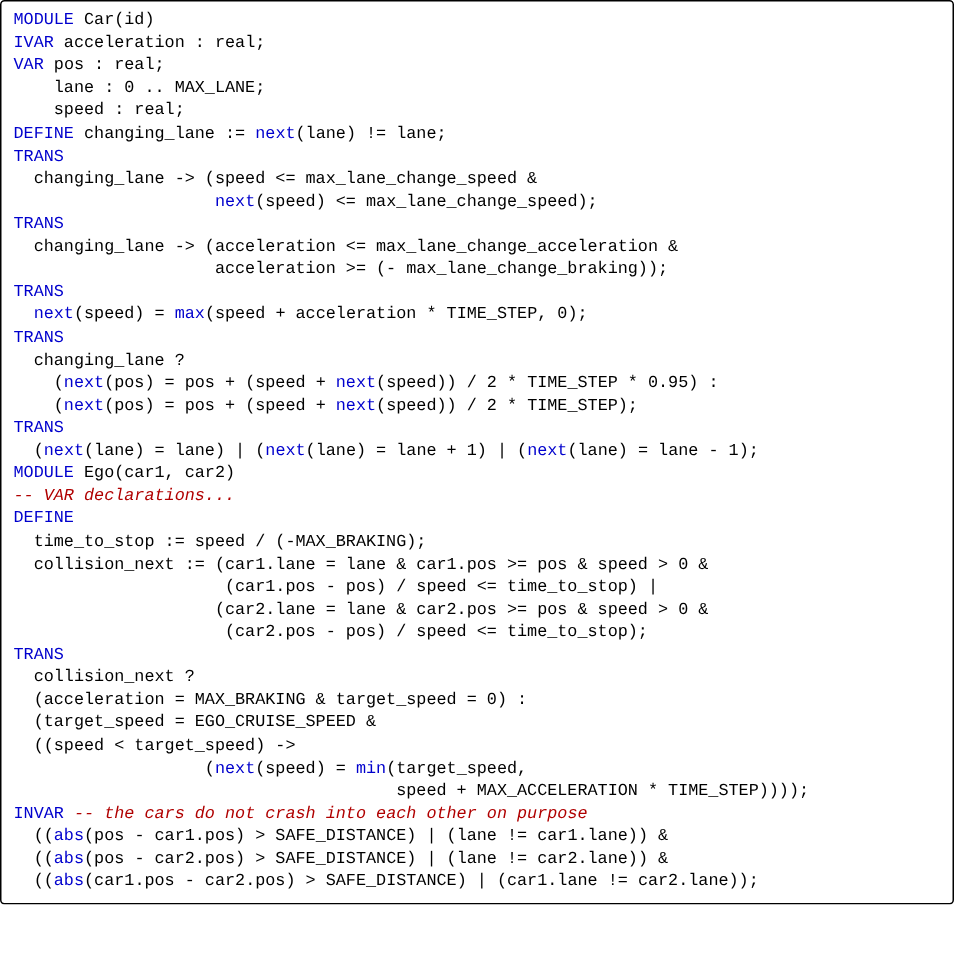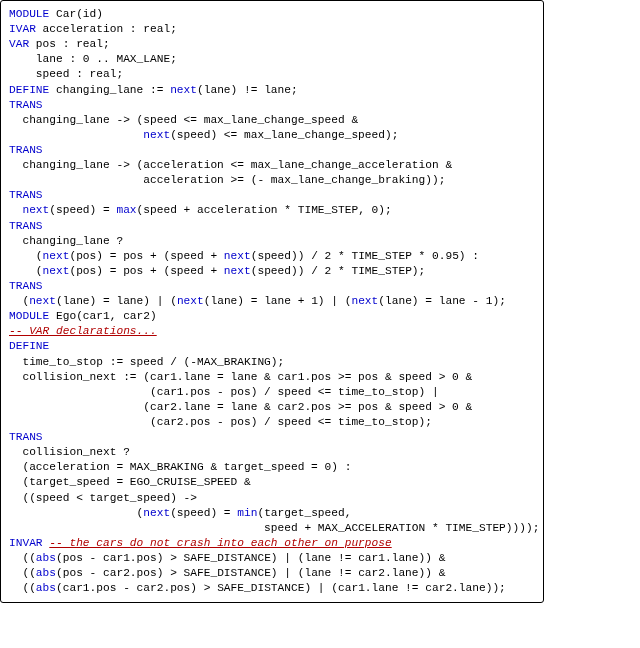--- a/index.html
+++ b/index.html
@@ -6,27 +6,27 @@
     margin: 0;
     padding: 0;
     background: #fff;
     font-family: "Courier New", Courier, monospace;
     font-size: 11.2px;
     line-height: 1.35;
   }
   .code-box {
     border: 1px solid #000;
     border-radius: 3px;
-    width: 544px;
+    width: 636px;
     box-sizing: border-box;
     padding: 6px 8px;
     white-space: pre;
     overflow: hidden;
   }
   .kw { color: #0000cd; }
   .fn { color: #0000cd; text-align: center; }
-  .cm { color: #b00000; font-style: italic; text-decoration: underline; }
+  .cm { color: #b00000; font-style: italic; }
   .line { display: block; }
 </style>
 </head>
 <body>
 
 <div class="code-box"><span class="line"><span class="kw">MODULE</span><span> Car(id)</span></span><span class="line"><span class="kw">IVAR</span><span> acceleration : real;</span></span><span class="line"><span class="kw">VAR</span><span> pos : real;</span></span><span class="line">    lane : 0 .. MAX_LANE;</span><span class="line">    speed : real;</span><span class="line"><span class="kw">DEFINE</span><span> changing_lane := </span><span class="fn">next</span><span>(lane) != lane;</span></span><span class="line kw">TRANS</span><span class="line">  changing_lane -&gt; (speed &lt;= max_lane_change_speed &amp;</span><span class="line"><span>                    </span><span class="fn">next</span><span>(speed) &lt;= max_lane_change_speed);</span></span><span class="line kw">TRANS</span><span class="line">  changing_lane -&gt; (acceleration &lt;= max_lane_change_acceleration &amp;</span><span class="line">                    acceleration &gt;= (- max_lane_change_braking));</span><span class="line kw">TRANS</span><span class="line"><span>  </span><span class="fn">next</span><span>(speed) = </span><span class="fn">max</span><span>(speed + acceleration * TIME_STEP, 0);</span></span><span class="line kw">TRANS</span><span class="line">  changing_lane ?</span><span class="line"><span>    (</span><span class="fn">next</span><span>(pos) = pos + (speed + </span><span class="fn">next</span><span>(speed)) / 2 * TIME_STEP * 0.95) :</span></span><span class="line"><span>    (</span><span class="fn">next</span><span>(pos) = pos + (speed + </span><span class="fn">next</span><span>(speed)) / 2 * TIME_STEP);</span></span><span class="line kw">TRANS</span><span class="line"><span>  (</span><span class="fn">next</span><span>(lane) = lane) | (</span><span class="fn">next</span><span>(lane) = lane + 1) | (</span><span class="fn">next</span><span>(lane) = lane - 1);</span></span><span class="line"></span><span class="line"></span><span class="line"><span class="kw">MODULE</span><span> Ego(car1, car2)</span></span><span class="line cm">-- VAR declarations...</span><span class="line kw">DEFINE</span><span class="line">  time_to_stop := speed / (-MAX_BRAKING);</span><span class="line">  collision_next := (car1.lane = lane &amp; car1.pos &gt;= pos &amp; speed &gt; 0 &amp;</span><span class="line">                     (car1.pos - pos) / speed &lt;= time_to_stop) |</span><span class="line">                    (car2.lane = lane &amp; car2.pos &gt;= pos &amp; speed &gt; 0 &amp;</span><span class="line">                     (car2.pos - pos) / speed &lt;= time_to_stop);</span><span class="line kw">TRANS</span><span class="line">  collision_next ?</span><span class="line">  (acceleration = MAX_BRAKING &amp; target_speed = 0) :</span><span class="line">  (target_speed = EGO_CRUISE_SPEED &amp;</span><span class="line">  ((speed &lt; target_speed) -&gt;</span><span class="line"><span>                   (</span><span class="fn">next</span><span>(speed) = </span><span class="fn">min</span><span>(target_speed,</span></span><span class="line">                                      speed + MAX_ACCELERATION * TIME_STEP))));</span><span class="line"></span><span class="line"><span class="kw">INVAR</span><span> </span><span class="cm">-- the cars do not crash into each other on purpose</span></span><span class="line"><span>  ((</span><span class="fn">abs</span><span>(pos - car1.pos) &gt; SAFE_DISTANCE) | (lane != car1.lane)) &amp;</span></span><span class="line"><span>  ((</span><span class="fn">abs</span><span>(pos - car2.pos) &gt; SAFE_DISTANCE) | (lane != car2.lane)) &amp;</span></span><span class="line"><span>  ((</span><span class="fn">abs</span><span>(car1.pos - car2.pos) &gt; SAFE_DISTANCE) | (car1.lane != car2.lane));</span></span></div>
 
 </body></html>

